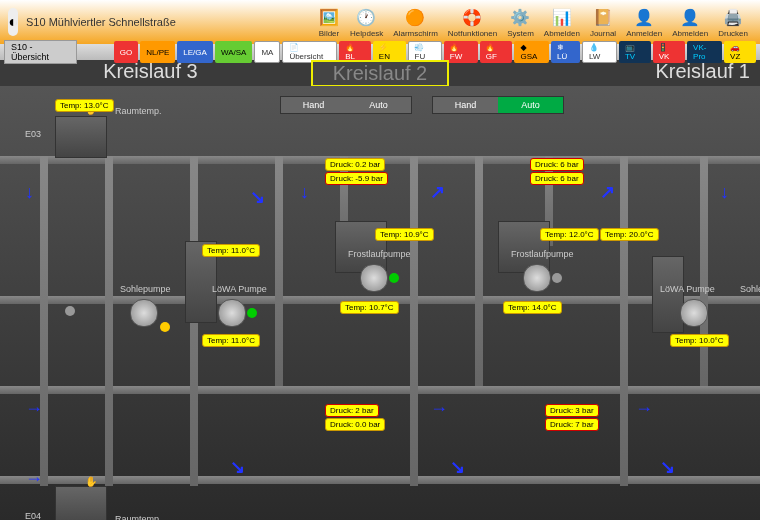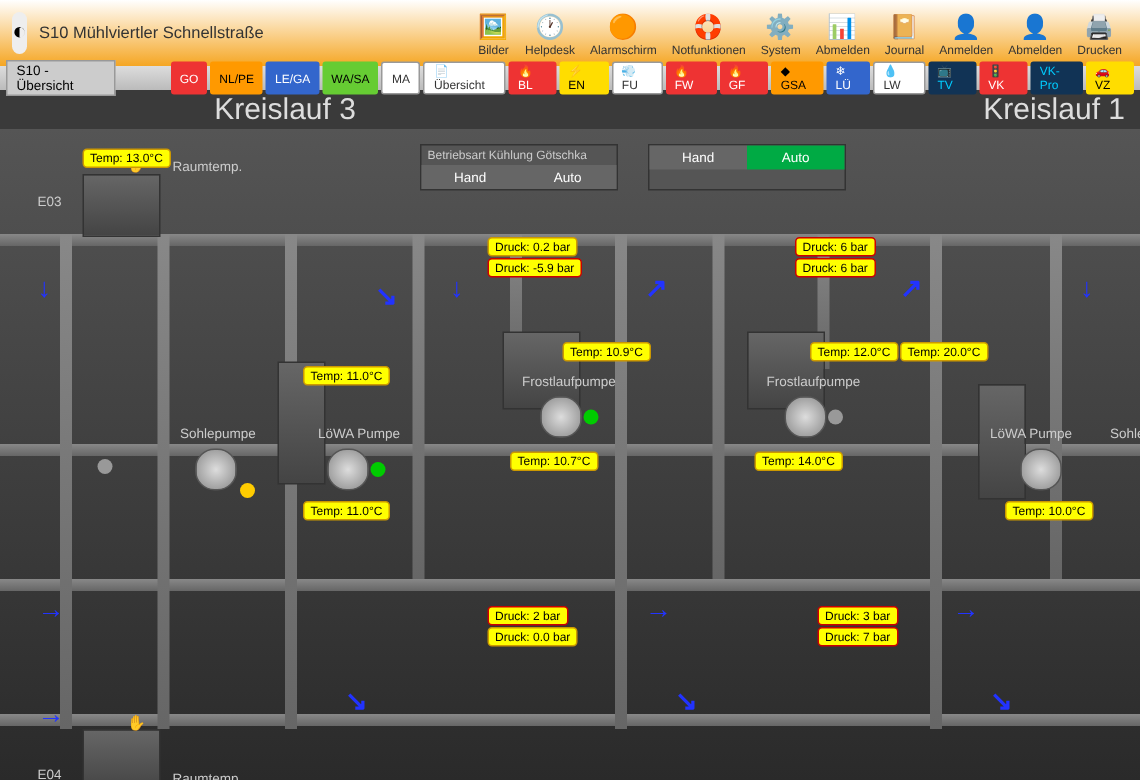--- a/index.html
+++ b/index.html
@@ -8,21 +8,21 @@
 .titles{flex:0 0 280px}
 .titles .t1{font-size:11px;color:#333}
 .titles .t2{font-size:14px;font-weight:bold;color:#000}
 .toolbar{display:flex;gap:2px;margin-left:auto}
 .tbtn{display:flex;flex-direction:column;align-items:center;padding:1px 4px;cursor:pointer;font-size:8px;color:#333}
 .tbtn .ti{width:22px;height:22px;display:flex;align-items:center;justify-content:center;font-size:16px}
 .navbar{height:16px;background:linear-gradient(#ddd,#bbb);display:flex;align-items:center;font-size:9px;gap:14px;padding:0 4px}
 .navbtn{padding:1px 6px;background:#ccc;border:1px solid #999;cursor:pointer;font-size:9px}
 .chip{padding:1px 6px;border-radius:2px;display:flex;align-items:center;gap:3px;font-size:8px;cursor:pointer}
 .chip.red{background:#e33;color:#fff}.chip.yellow{background:#fd0;color:#000}.chip.blue{background:#36c;color:#fff}.chip.green{background:#6c3;color:#000}.chip.white{background:#fff;color:#333;border:1px solid #999}.chip.orange{background:#f90;color:#000}.chip.dark{background:#135;color:#0cf}
-.circuits{height:26px;background:#3a3a3a;display:flex;align-items:center;color:#ddd;font-size:20px;gap:20px;padding:0 10px}
+.circuits{height:26px;background:#3a3a3a;display:flex;align-items:flex-start;color:#ddd;font-size:20px;gap:20px;padding:0 10px}
 .circ{flex:1;text-align:center}
 .circ.active{background:#444;border:2px solid #ee0;color:#888;padding:0 20px;flex:0 0 auto}
 .canvas{position:relative;height:434px;background:linear-gradient(#555,#2a2a2a)}
 .pipe{position:absolute;background:linear-gradient(#888,#666);}
 .ph{height:8px}.pv{width:8px}
 .tag{position:absolute;background:#ff0;border:1px solid #c90;border-radius:3px;font-size:8px;padding:1px 4px;color:#000;white-space:nowrap}
 .tag.err{background:#ff0;border:1px solid #c00}
 .label{position:absolute;font-size:9px;color:#ccc}
 .pump{position:absolute;width:26px;height:26px;background:radial-gradient(#ddd,#888);border-radius:13px;border:1px solid #555}
 .pumpbox{position:absolute;background:linear-gradient(#666,#444);border:1px solid #333}
@@ -108,28 +108,28 @@
       <span class="chip white">💧 LW</span>
       <span class="chip dark">📺 TV</span>
       <span class="chip red">🚦 VK</span>
       <span class="chip dark">VK-Pro</span>
       <span class="chip yellow">🚗 VZ</span>
     </div>
 </div>
 
 <div class="circuits">
   <div class="circ">Kreislauf 3</div>
+  <div class="circ active">Kreislauf 2</div>
   <div class="circ" style="text-align:right">Kreislauf 1</div>
 </div>
 
 <div class="canvas">
 
   <div class="modes" id="modes">
       <div class="modebox">
-        <div class="mt">Betriebsart Kühlung Götschka</div>
   <div class="mb">
           <div class="btn hand">Hand</div>
   <div class="btn auto off">Auto</div>
         </div>
       </div>
       <div class="modebox">
   <div class="mb">
           <div class="btn hand">Hand</div>
   <div class="btn auto">Auto</div>
         </div>

